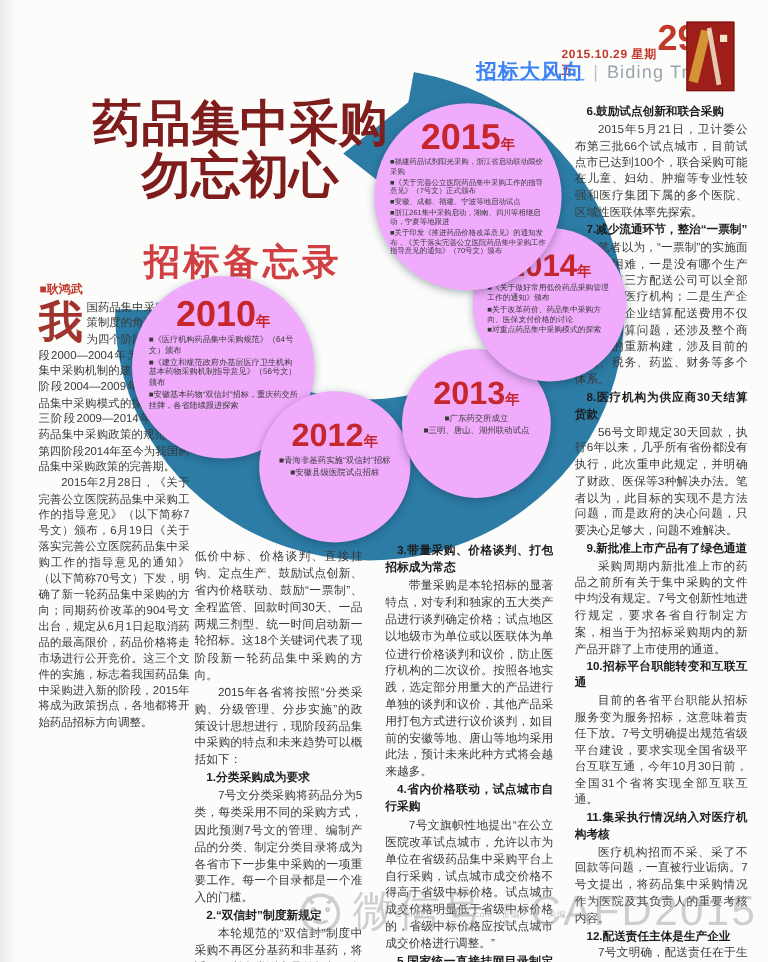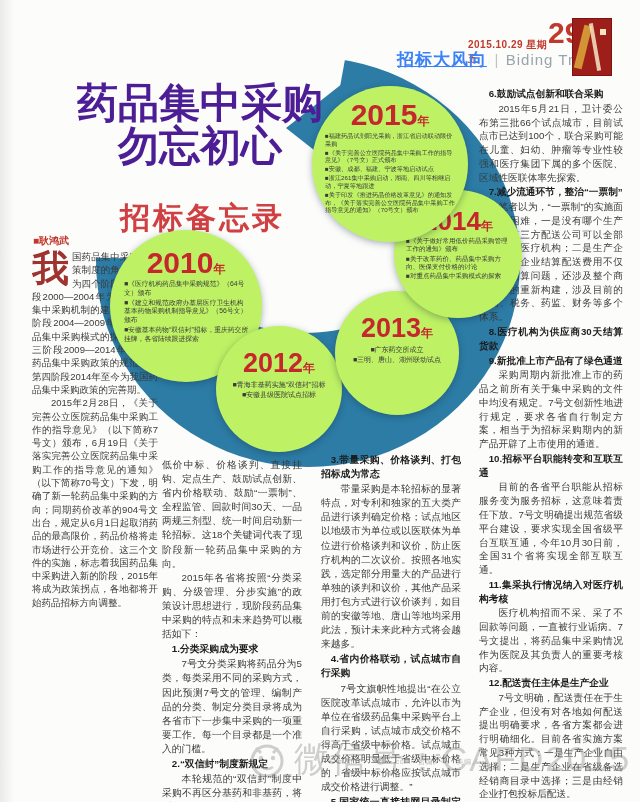--- a/index.html
+++ b/index.html
@@ -21,28 +21,28 @@
   .hdr-bracket2{position:absolute;left:603px;top:50px;width:6px;height:16px;
         border-right:2px solid #c0392b;border-bottom:2px solid #c0392b;z-index:3;}
   .seal{position:absolute;left:572px;top:18px;width:38px;height:56px;background:#9e1f19;
         border:1px solid #7c140f;z-index:3;overflow:hidden;}
   .seal .g1{position:absolute;left:6px;top:6px;width:8px;height:44px;background:#d8a13a;transform:rotate(14deg);opacity:.9;}
   .seal .g2{position:absolute;left:20px;top:4px;width:4px;height:48px;background:#f3e6c8;transform:rotate(-10deg);opacity:.85;}
   .seal .g3{position:absolute;left:27px;top:10px;width:6px;height:6px;background:#f3e6c8;}
 
   
   .main-title{position:absolute;left:54px;top:82px;width:292px;z-index:3;text-align:center;
-        font-weight:bold;color:#4c1d95;font-size:41px;line-height:1.04;letter-spacing:0px;}
+        font-weight:bold;color:#7f1d1d;font-size:41px;line-height:1.04;letter-spacing:0px;}
   .memo{position:absolute;left:120px;top:198px;z-index:3;font-size:30px;font-weight:bold;
         color:#d04043;letter-spacing:3px;white-space:nowrap;}
   .byline{position:absolute;left:33px;top:234px;z-index:3;font-size:10px;font-weight:bold;color:#c0392b;}
 
   
   .swirl{position:absolute;left:90px;top:46px;width:440px;height:570px;z-index:1;}
-  .circle{position:absolute;z-index:4;background:#bef264;border-radius:50%;
+  .circle{position:absolute;z-index:4;background:#f0abfc;border-radius:50%;
         box-shadow:0 2px 7px rgba(20,40,60,.35);display:flex;flex-direction:column;
         align-items:center;justify-content:flex-start;box-sizing:border-box;}
   .yr{font-weight:bold;color:#c5272d;line-height:1;margin-top:4px;}
   .yr .sfx{font-size:12px;}
   .bullets{text-align:left;color:#3a3a3a;padding:2px 12px 0 14px;}
   .bullets div{margin-bottom:1px;}
   .c2010{left:110px;top:230px;width:152px;height:152px;padding-top:14px;}
   .c2010 .yr{font-size:30px;} .c2010 .bullets{font-size:6.8px;line-height:1.3;}
   .c2012{left:216px;top:326px;width:126px;height:126px;padding-top:20px;}
   .c2012 .yr{font-size:27px;} .c2012 .bullets{font-size:7px;line-height:1.35;text-align:center;padding:3px 8px 0 8px;}
@@ -171,20 +171,21 @@
     <h4>5.国家统一直接挂网目录制定原则</h4>
 
   </div>
 
   <div class="col col4">
     <h4>6.鼓励试点创新和联合采购</h4>
     <p>2015年5月21日，卫计委公布第三批66个试点城市，目前试点市已达到100个，联合采购可能在儿童、妇幼、肿瘤等专业性较强和医疗集团下属的多个医院、区域性医联体率先探索。</p>
     <h4>7.减少流通环节，整治“一票制”</h4>
     <p>笔者以为，“一票制”的实施面临两个困难，一是没有哪个生产企业或第三方配送公司可以全部覆盖所有医疗机构；二是生产企业与配送企业结算配送费用不仅是一个结算问题，还涉及整个商业体系的重新构建，涉及目前的工商、税务、药监、财务等多个体系。</p>
     <h4>8.医疗机构为供应商30天结算货款</h4>
+    <p>56号文即规定30天回款，执行6年以来，几乎所有省份都没有执行，此次重申此规定，并明确了财政、医保等3种解决办法。笔者以为，此目标的实现不是方法问题，而是政府的决心问题，只要决心足够大，问题不难解决。</p>
     <h4>9.新批准上市产品有了绿色通道</h4>
     <p>采购周期内新批准上市的药品之前所有关于集中采购的文件中均没有规定。7号文创新性地进行规定，要求各省自行制定方案，相当于为招标采购期内的新产品开辟了上市使用的通道。</p>
     <h4>10.招标平台职能转变和互联互通</h4>
     <p>目前的各省平台职能从招标服务变为服务招标，这意味着责任下放。7号文明确提出规范省级平台建设，要求实现全国省级平台互联互通，今年10月30日前，全国31个省将实现全部互联互通。</p>
     <h4>11.集采执行情况纳入对医疗机构考核</h4>
     <p>医疗机构招而不采、采了不回款等问题，一直被行业诟病。7号文提出，将药品集中采购情况作为医院及其负责人的重要考核内容。</p>
     <h4>12.配送责任主体是生产企业</h4>
     <p>7号文明确，配送责任在于生产企业，但没有对各地如何配送提出明确要求，各省方案都会进行明确细化。目前各省实施方案常见3种方式：一是生产企业自由选择；二是生产企业在省级备选经销商目录中选择；三是由经销企业打包投标后配送。</p>
   </div>
 

